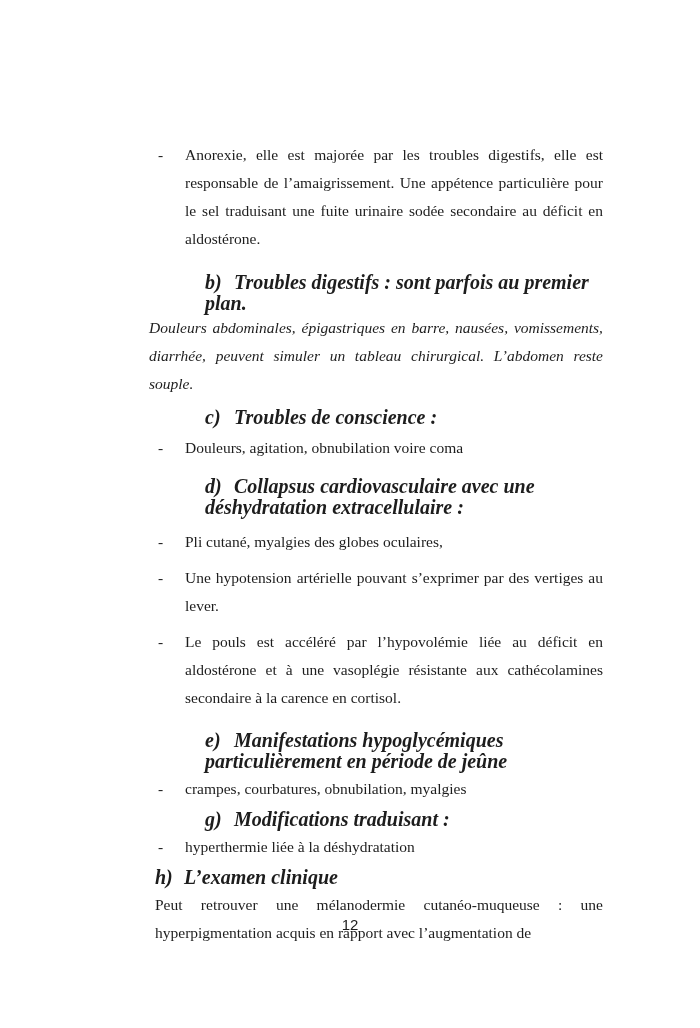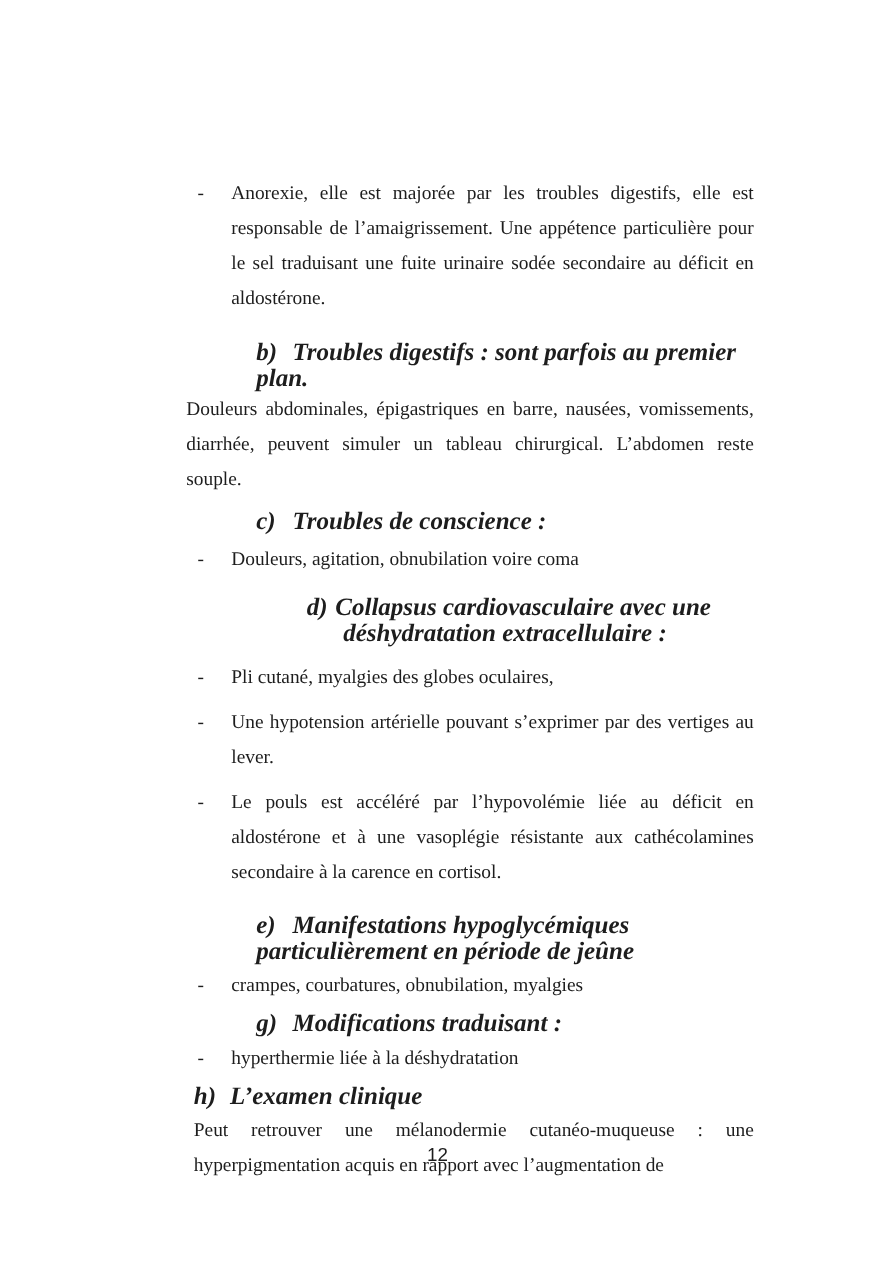--- a/index.html
+++ b/index.html
@@ -50,24 +50,24 @@
     min-width: 29px;
     font-style: italic;
   }
   
   .block-para {
     margin: 2px 0;
   }
   
   .content > :nth-child(1)  { margin-top: 0; }
   .content > :nth-child(2)  { margin-top: 19px; margin-bottom: 0; }
-  .content > :nth-child(3)  { margin-top: 0; margin-left: -6px; }
+  .content > :nth-child(3)  { margin-top: 0; margin-left: -6px; font-style: italic; }
   .content > :nth-child(4)  { margin-top: 9px; font-family: Liberation Serif, serif; }
   .content > :nth-child(5)  { margin-top: 6px; margin-bottom: 10px; }
-  .content > :nth-child(6)  { margin-top: 14px; text-align: center; }
+  .content > :nth-child(6)  { margin-top: 14px; }
   .content > :nth-child(7)  { margin-top: 10px; }
   .content > :nth-child(8)  { margin-top: 8px; }
   .content > :nth-child(9)  { margin-top: 8px; }
   .content > :nth-child(10) { margin-top: 18px; }
   .content > :nth-child(11) { margin-top: 3px; }
   .content > :nth-child(12) { margin-top: 5px; margin-bottom: 3px; }
   .content > :nth-child(13) { margin-top: 2px; }
   .content > :nth-child(14) { margin: 0; }
   .content > :nth-child(15) { margin-top: 3px; }
   .content > :nth-child(16) { margin-top: 5px; margin-left: 12px; text-indent: 16px; }

